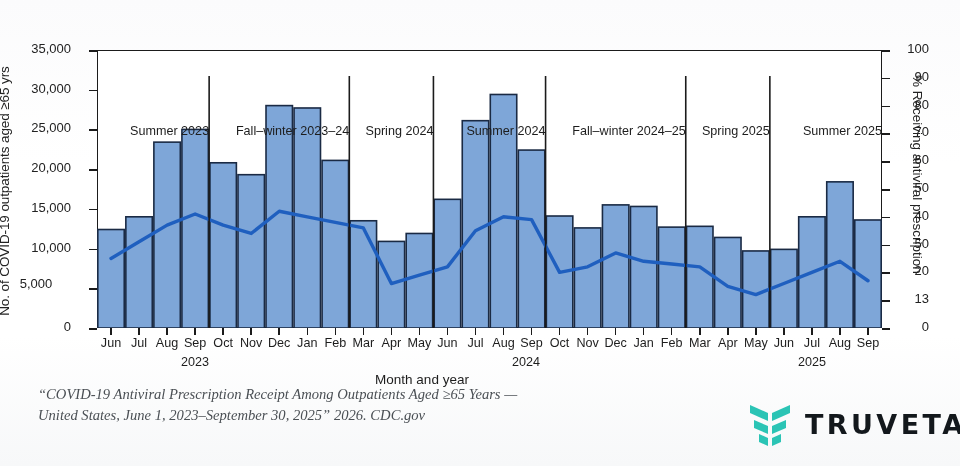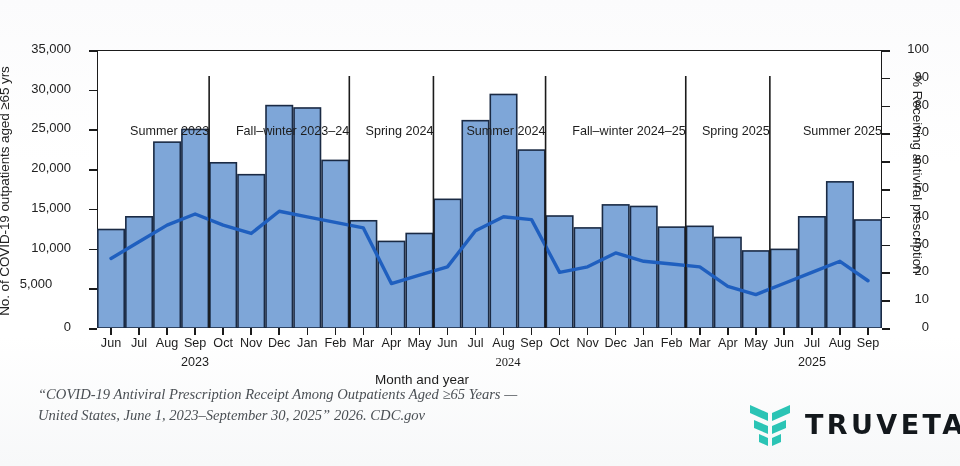--- a/index.html
+++ b/index.html
@@ -120,21 +120,21 @@
         <div class="ytick-left" style="top: 169.143px;">20,000</div>
         <div class="ytick-left-mark" style="top: 129.429px;"></div>
         <div class="ytick-left" style="top: 129.429px;">25,000</div>
         <div class="ytick-left-mark" style="top: 89.7143px;"></div>
         <div class="ytick-left" style="top: 89.7143px;">30,000</div>
         <div class="ytick-left-mark" style="top: 50px;"></div>
         <div class="ytick-left" style="top: 50px;">35,000</div>
         <div class="ytick-right-mark" style="top: 328px;"></div>
         <div class="ytick-right" style="top: 328px;">0</div>
         <div class="ytick-right-mark" style="top: 300.2px;"></div>
-        <div class="ytick-right" style="top: 300.2px;">10</div>
+        <div class="ytick-right" style="top: 300.2px;">13</div>
         <div class="ytick-right-mark" style="top: 272.4px;"></div>
         <div class="ytick-right" style="top: 272.4px;">20</div>
         <div class="ytick-right-mark" style="top: 244.6px;"></div>
         <div class="ytick-right" style="top: 244.6px;">50</div>
         <div class="ytick-right-mark" style="top: 216.8px;"></div>
         <div class="ytick-right" style="top: 216.8px;">40</div>
         <div class="ytick-right-mark" style="top: 189px;"></div>
         <div class="ytick-right" style="top: 189px;">50</div>
         <div class="ytick-right-mark" style="top: 161.2px;"></div>
         <div class="ytick-right" style="top: 161.2px;">60</div>
@@ -252,21 +252,21 @@
         <div class="xtick-lbl" style="left: 738.839px;">May</div>
         <div class="xtick-mark" style="left: 783.125px;"></div>
         <div class="xtick-lbl" style="left: 766.875px;">Jun</div>
         <div class="xtick-mark" style="left: 811.161px;"></div>
         <div class="xtick-lbl" style="left: 794.911px;">Jul</div>
         <div class="xtick-mark" style="left: 839.196px;"></div>
         <div class="xtick-lbl" style="left: 822.946px;">Aug</div>
         <div class="xtick-mark" style="left: 867.232px;"></div>
         <div class="xtick-lbl" style="left: 850.982px;">Sep</div>
         <div class="year-lbl" style="left: 165.125px;">2023</div>
-        <div class="year-lbl" style="left: 478px; font-family: Liberation Serif, serif;">2024</div>
+        <div class="year-lbl" style="left: 496px;">2024</div>
         <div class="year-lbl" style="left: 781.911px;">2025</div>
       </div>
 
     <div id="xaxis-title">Month and year</div>
 
 
   </div>
 
   <div id="caption">
     <div>“COVID-19 Antiviral Prescription Receipt Among Outpatients Aged ≥65 Years —</div>

